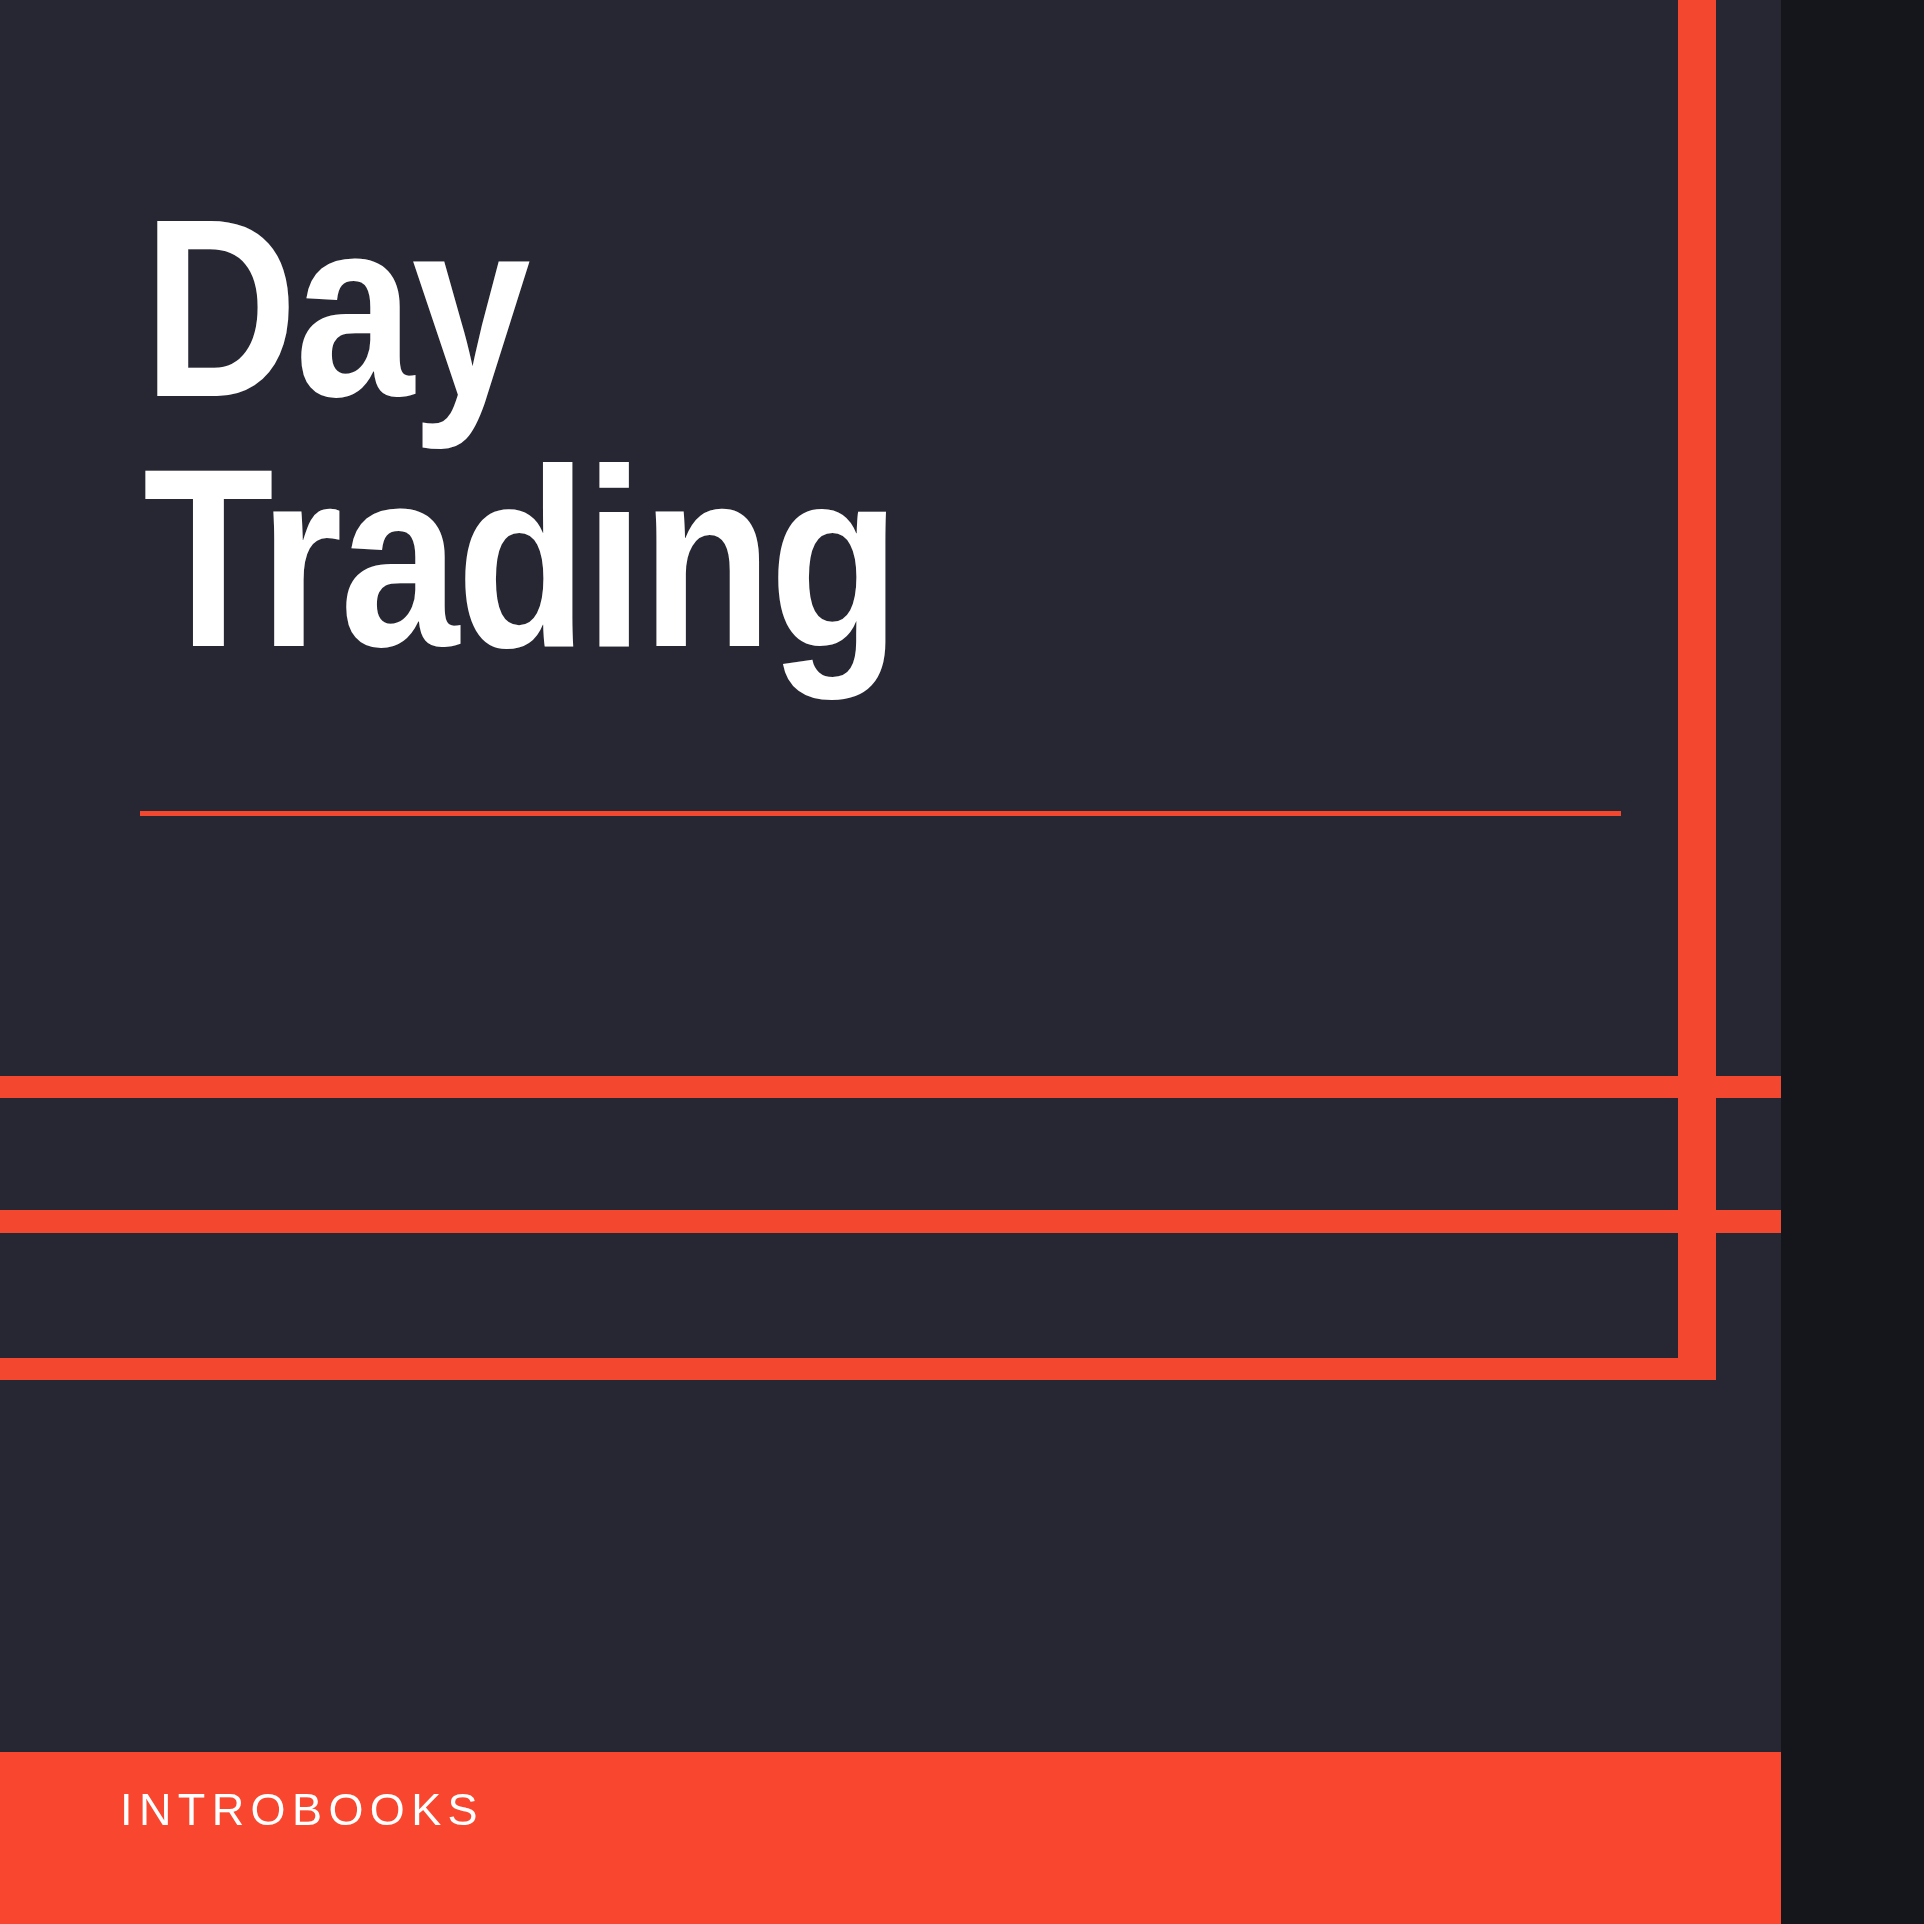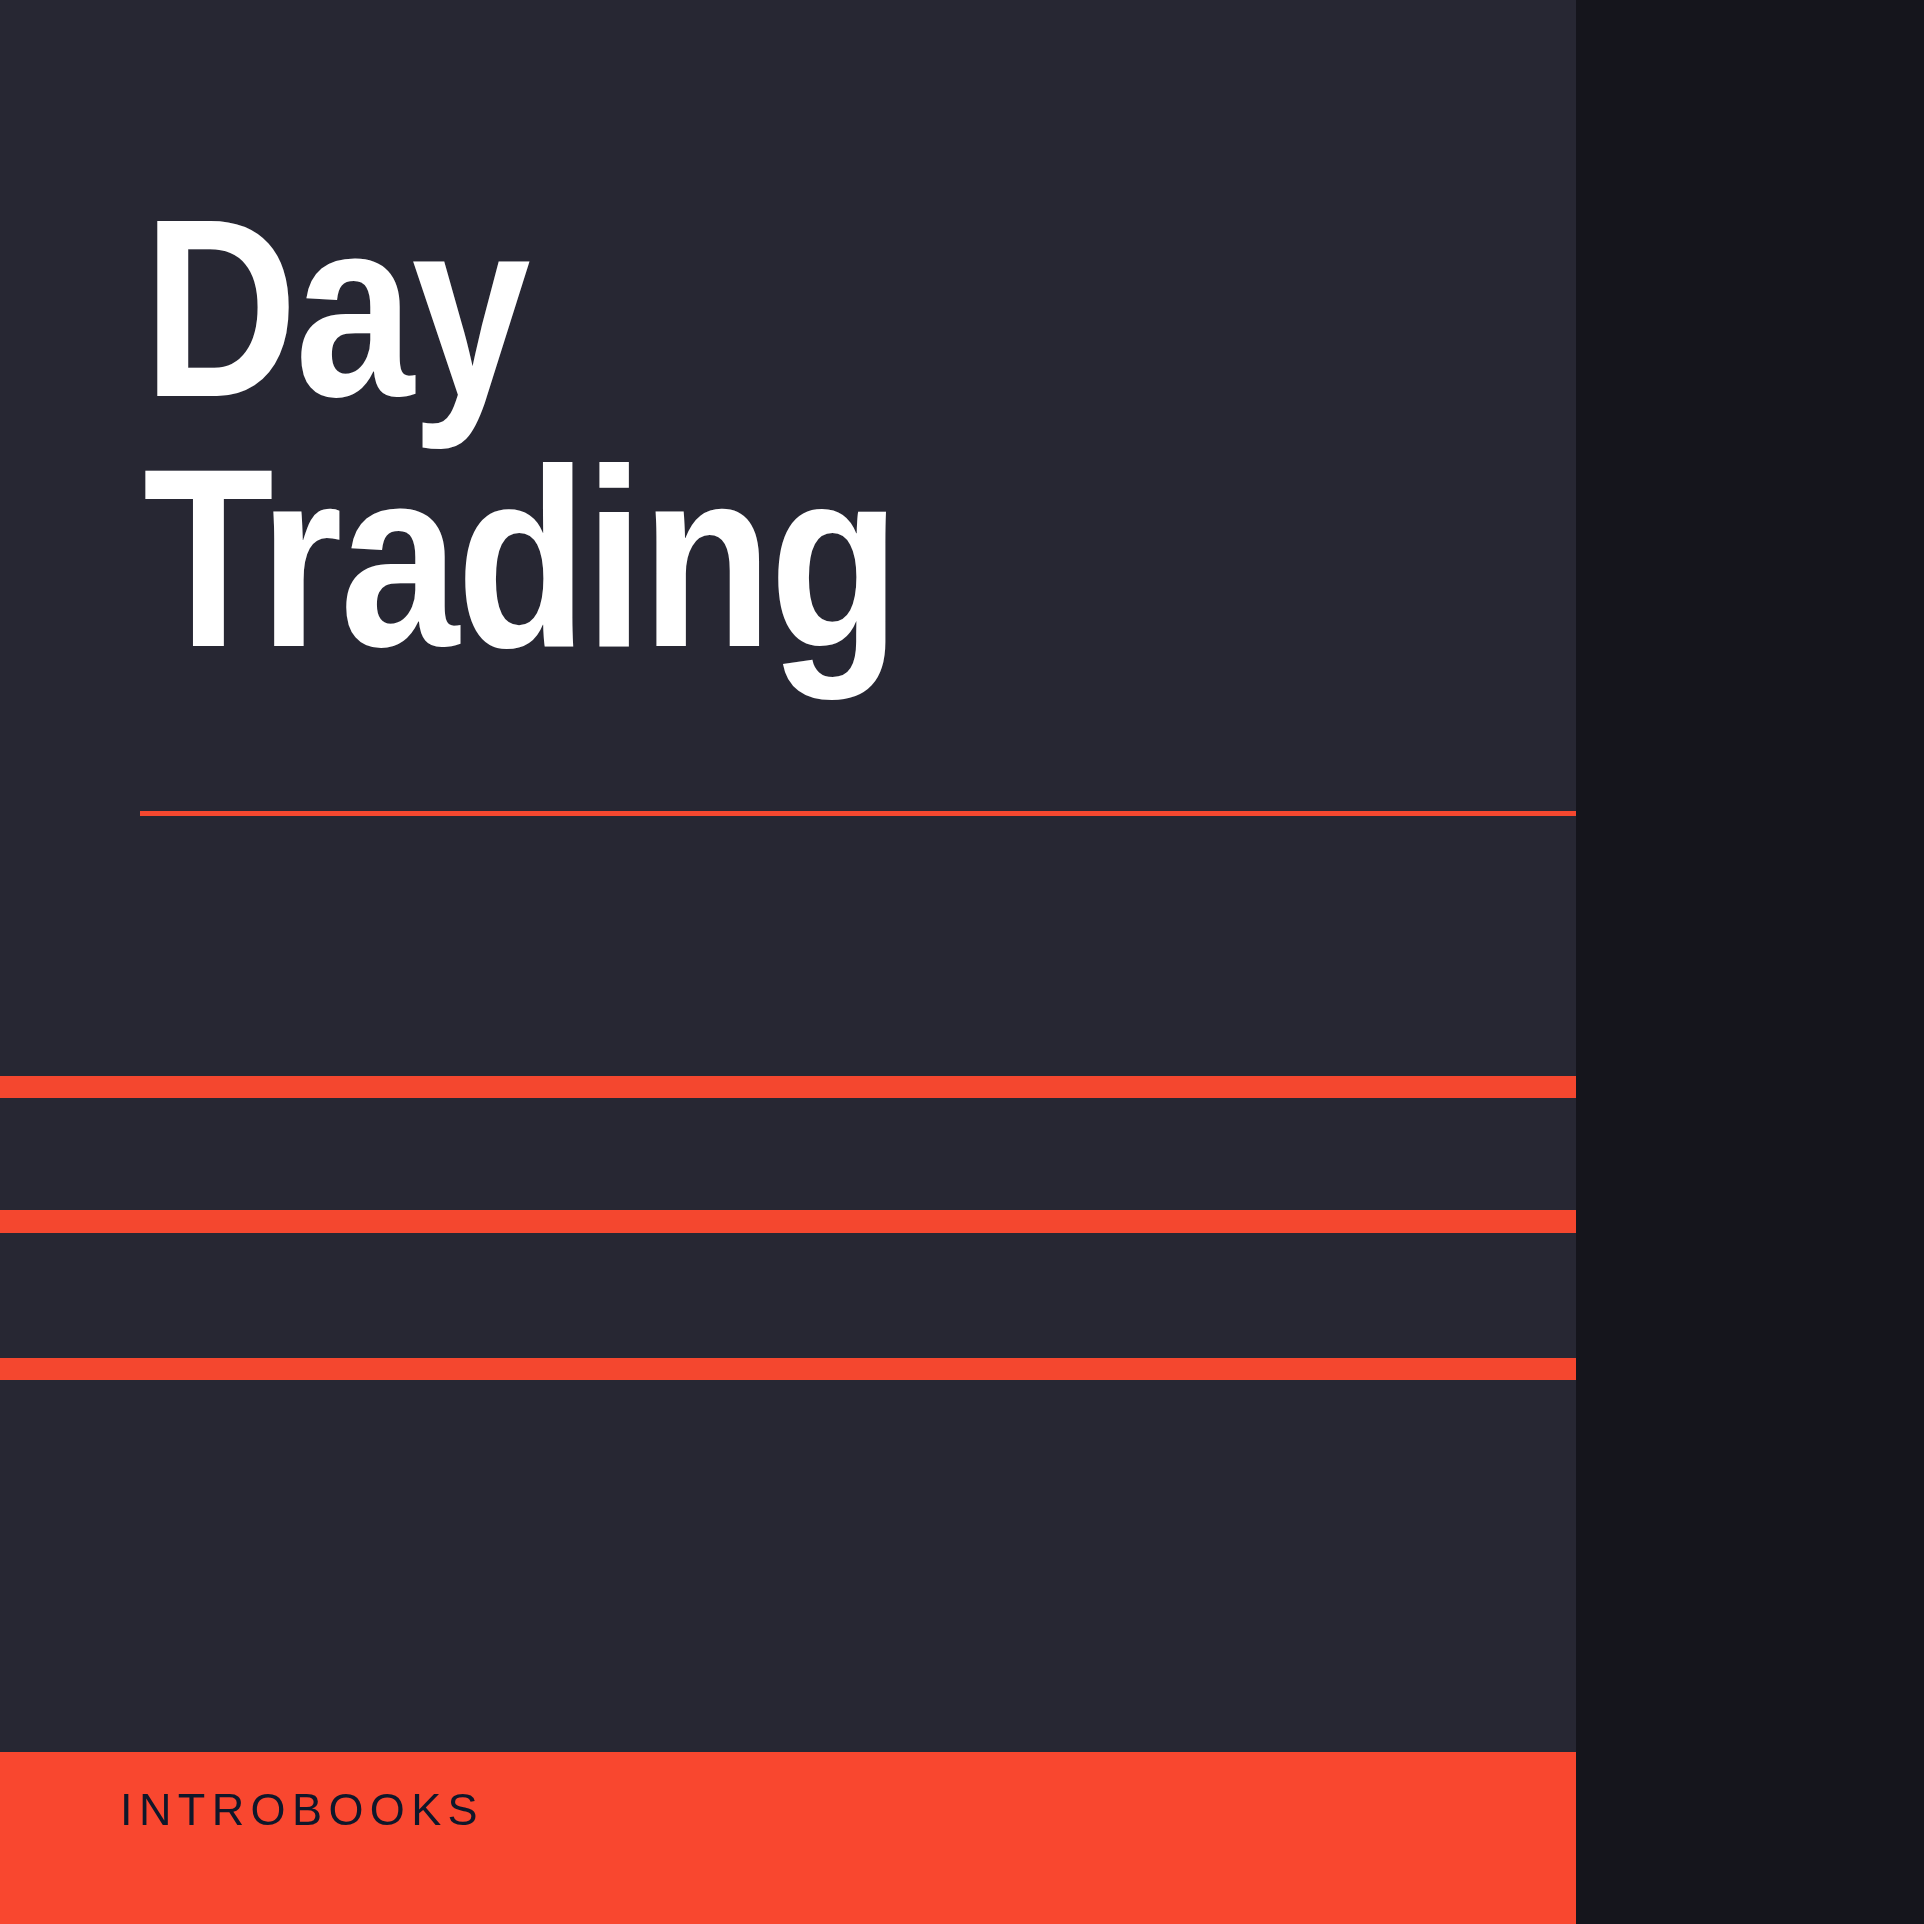--- a/index.html
+++ b/index.html
@@ -5,21 +5,21 @@
 <style>
   html, body {
     margin: 0;
     padding: 0;
     background: #15151c;
   }
   * { box-sizing: border-box; }
 
   .cover {
     position: relative;
-    width: 1576px;
+    width: 1781px;
     height: 1925px;
     background: #272733;
     overflow: hidden;
     font-family: "Liberation Sans", "DejaVu Sans", sans-serif;
   }
 
   
   .rule {
     position: absolute;
     background: #F4472F;
@@ -100,21 +100,21 @@
     height: 173px;
     background: #F9472F;
   }
   .footer-text {
     position: absolute;
     left: 120px;
     top: 26px;
   }
   .footer-line {
     display: block;
-    color: #0f172a;
+    color: #ffffff;
     font-family: "Liberation Sans", "DejaVu Sans", sans-serif;
     font-weight: 400;
     font-size: 45px;
     line-height: 1.42;
     letter-spacing: 6.4px;
     white-space: nowrap;
     text-align: right;
   }
 </style>
 </head>

